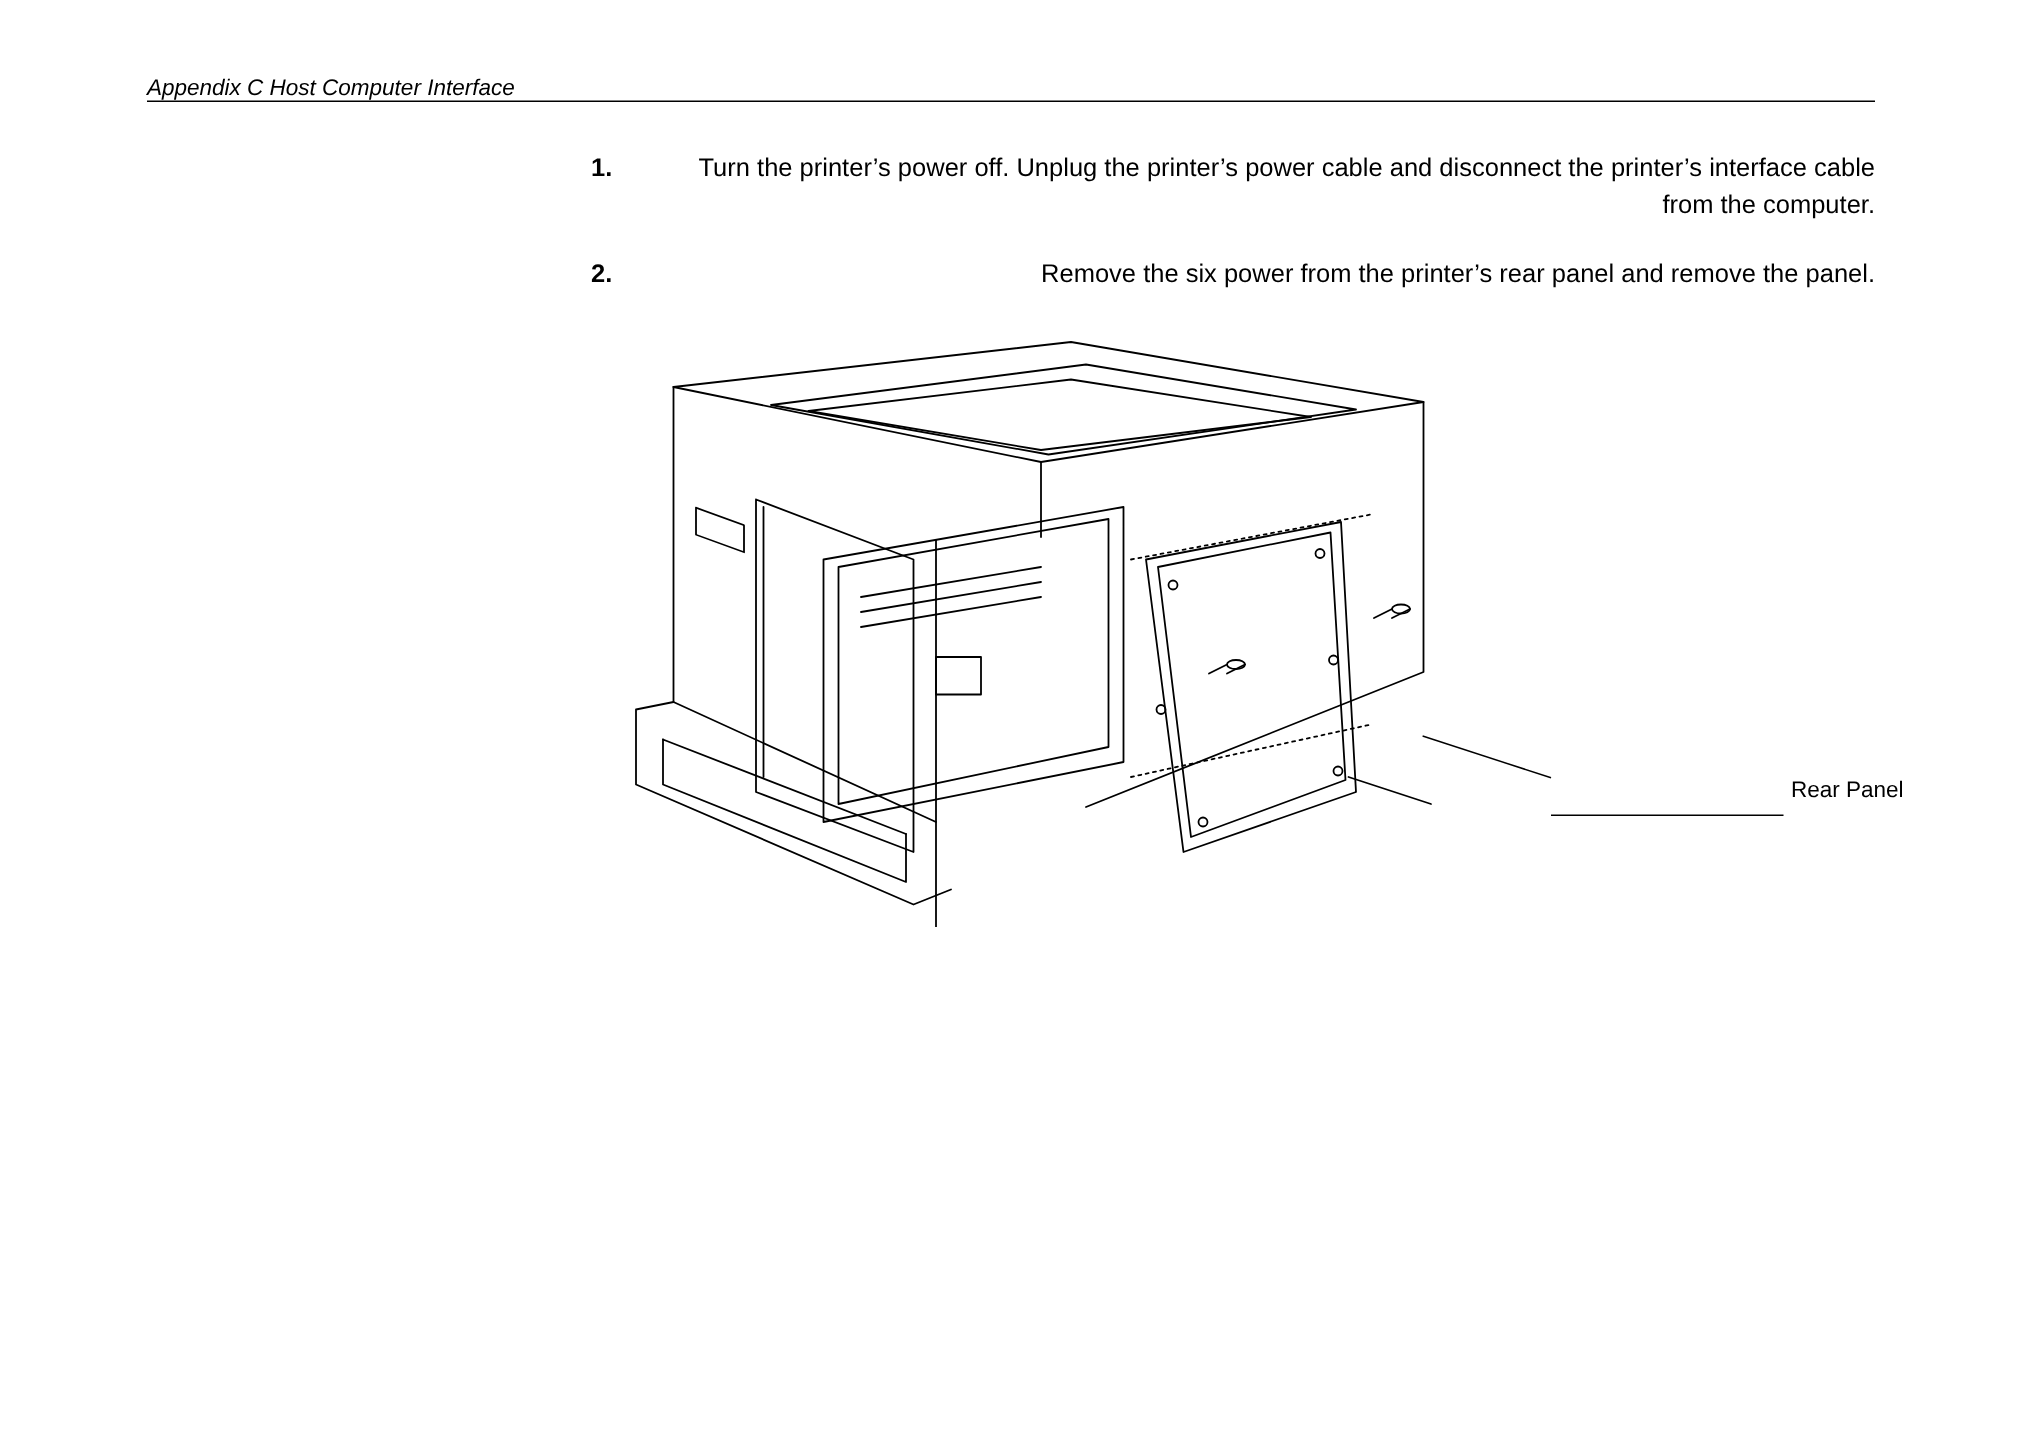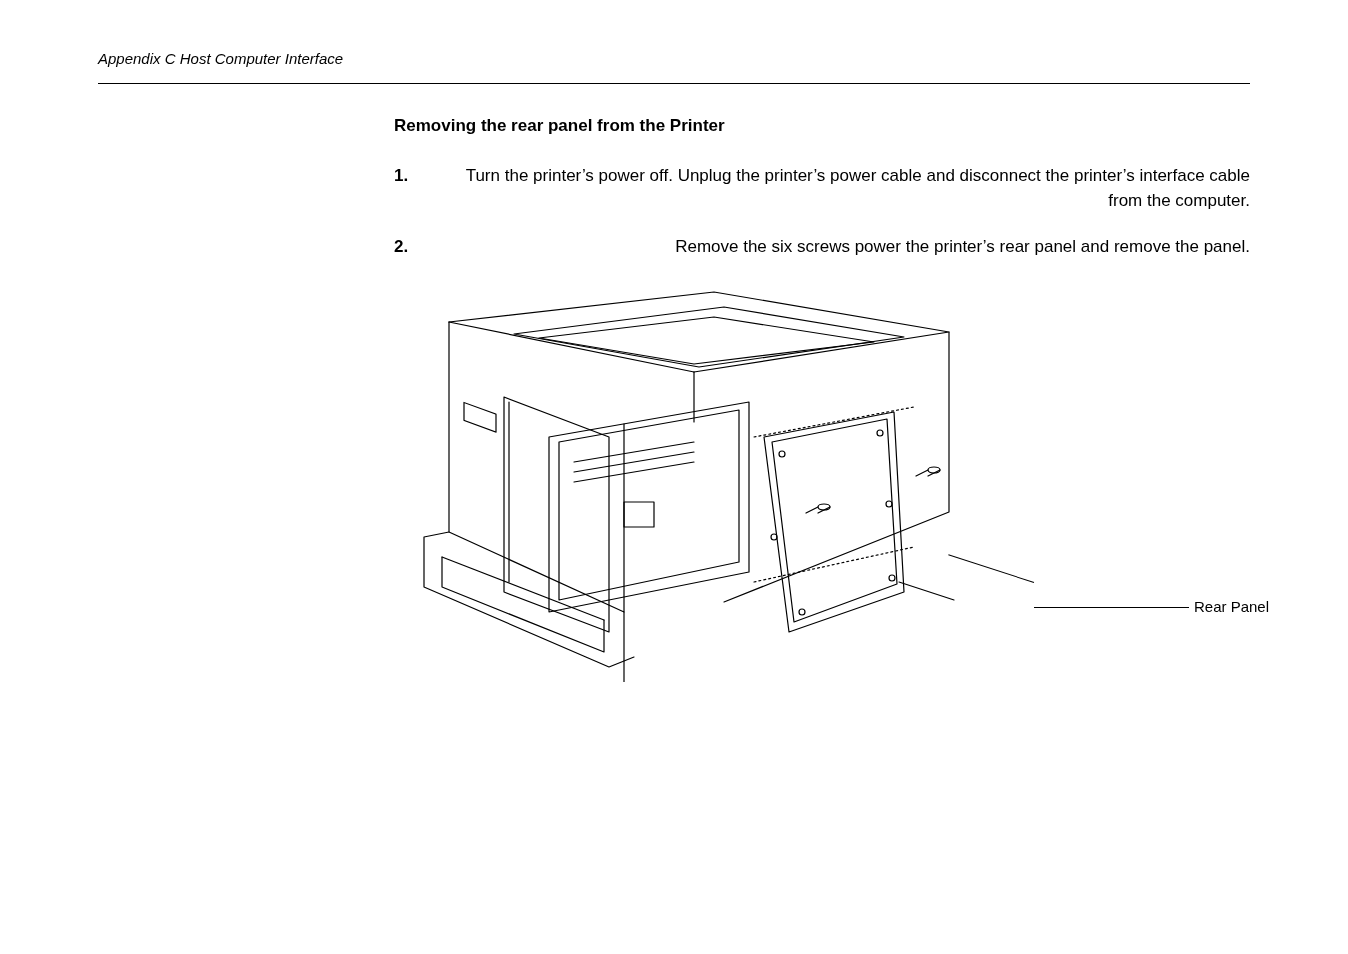--- a/index.html
+++ b/index.html
@@ -11,21 +11,21 @@
     width: 1348px;
     height: 954px;
     box-sizing: border-box;
   }
   .page {
     padding: 50px 98px 0 98px;
   }
   .running-header {
     font-style: italic;
     font-size: 15px;
-    padding-bottom: 16px;
+    padding-bottom: 0;
     border-bottom: 1px solid #000;
     margin-bottom: 32px;
   }
   .content {
     margin-left: 296px;
     margin-right: 0;
   }
   .section-title {
     font-weight: bold;
     font-size: 17px;
@@ -85,46 +85,45 @@
     width: 90px;
     background: #000;
     left: -90px;
     top: -25px;
     transform-origin: right center;
     transform: rotate(18deg);
   }
   .callout-label {
     position: absolute;
     left: 800px;
-    top: 316px;
+    top: 300px;
     font-size: 15px;
     white-space: nowrap;
   }
 </style>
 </head>
 <body>
 
 <div class="page">
 
   <div class="running-header">Appendix C  Host Computer Interface</div>
 
   <div class="content">
 
-    <div class="section-title">Removing the rear panel from the Printer</div>
 
     <div class="ol">
 
       <div class="li">
         <div class="li-num">1.</div>
         <div class="li-body">Turn the printer’s power off. Unplug the printer’s power cable and disconnect the printer’s interface cable from the computer.</div>
       </div>
 
       <div class="li">
         <div class="li-num">2.</div>
-        <div class="li-body">Remove the six screws power the printer’s rear panel and remove the panel.</div>
+        <div class="li-body">Remove the six power from the printer’s rear panel and remove the panel.</div>
       </div>
 
     </div>
 
     <div class="figure-area">
       <div class="figure-box">
         <svg class="printer" viewBox="0 0 650 400">
 
           <polyline points="55,40 320,10 555,50 300,90"></polyline>
           <polyline points="55,40 300,90"></polyline>

